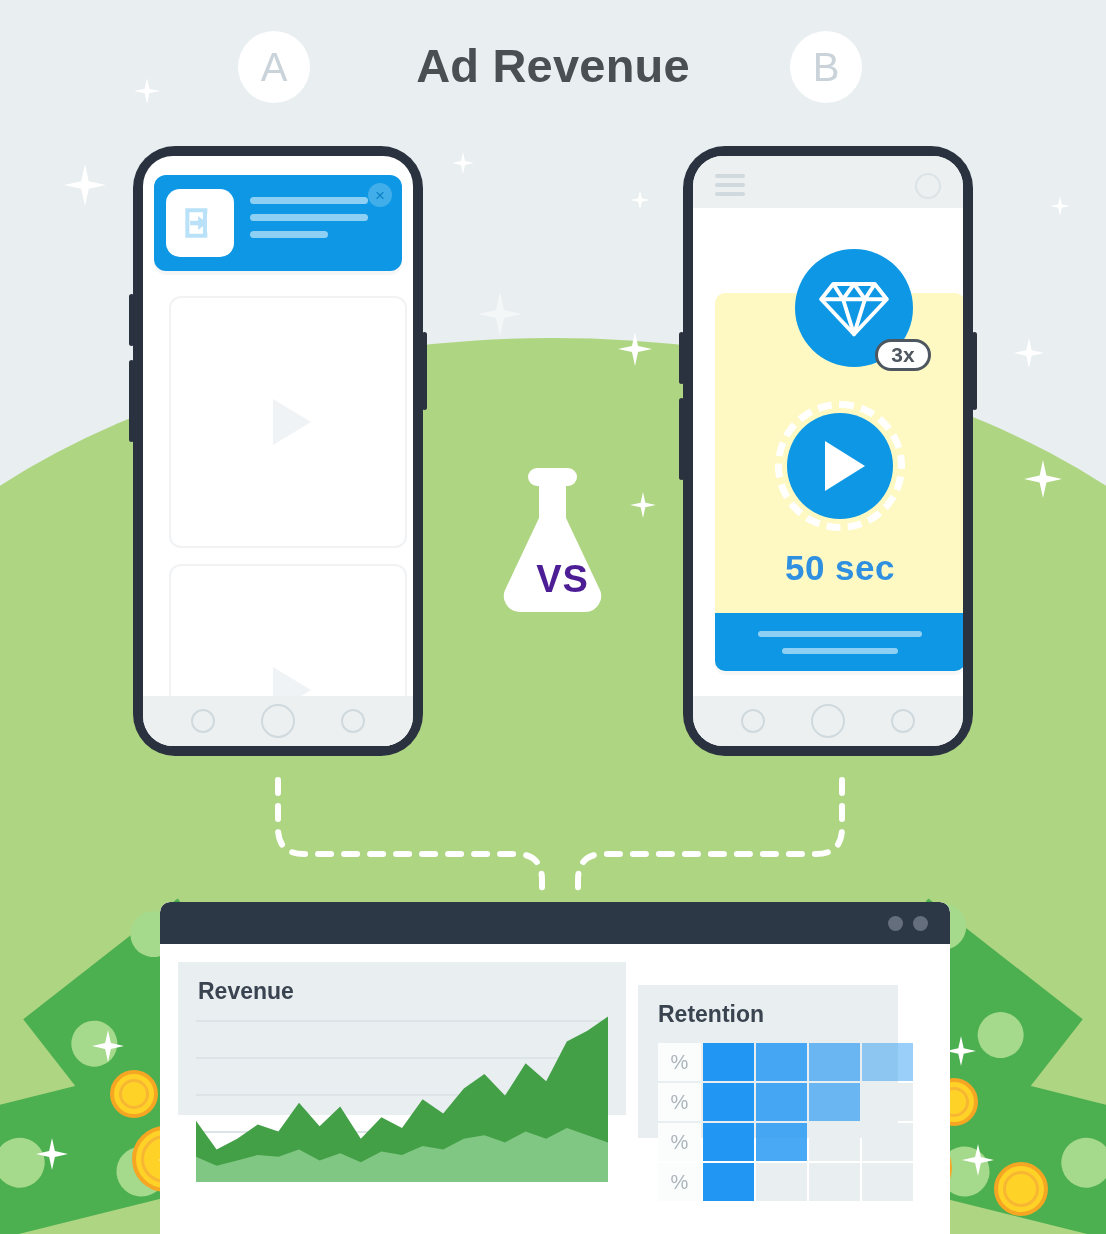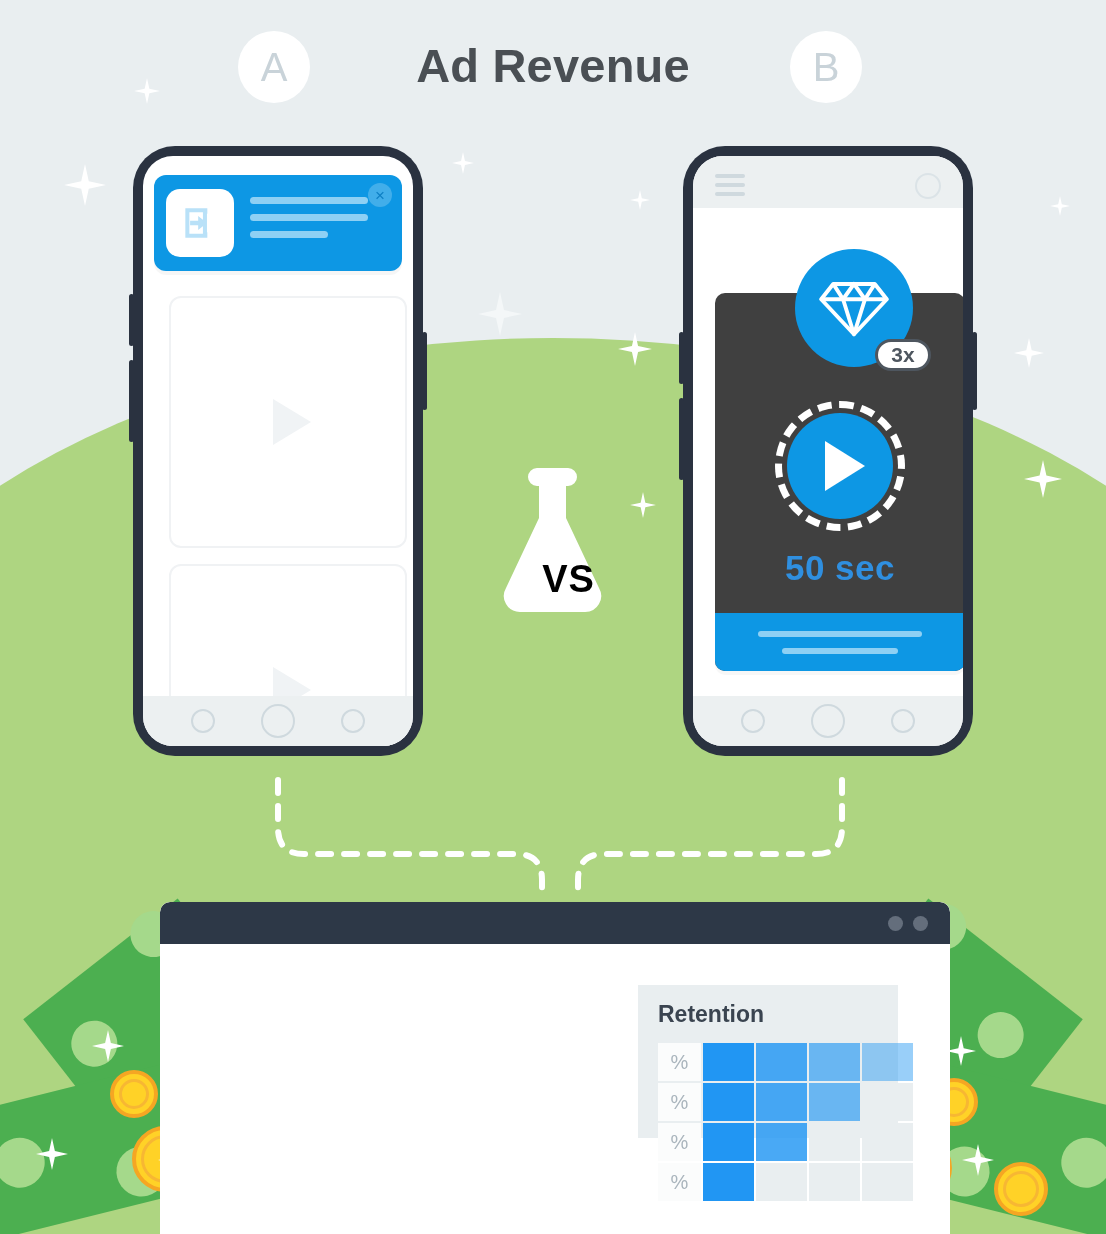--- a/index.html
+++ b/index.html
@@ -82,21 +82,21 @@
   .nav-dot{border:2px solid #cfd9de;border-radius:50%;}
   .nav-dot.sm{width:20px;height:20px;}
   .nav-dot.lg{width:30px;height:30px;}
 
   
   .statusbar{left:0;top:0;width:270px;height:52px;background:#ecf0f1;}
   .burger{left:22px;top:18px;width:30px;}
   .burger span{display:block;height:4px;border-radius:3px;background:#cfd9de;margin-bottom:5px;}
   .status-circle{right:22px;top:17px;width:22px;height:22px;border-radius:50%;border:2px solid #dbe3e7;}
   .rv-card{
-    left:22px;top:137px;width:250px;height:378px;border-radius:10px;background:#404040;
+    left:22px;top:137px;width:250px;height:378px;border-radius:10px;background:#fef9c3;
     box-shadow:0 4px 0 rgba(0,0,0,.03);
   }
   .gem-circle{
     left:80px;top:-44px;width:118px;height:118px;border-radius:50%;background:#0d97e4;
     display:flex;align-items:center;justify-content:center;
   }
   .badge-3x{
     left:160px;top:46px;min-width:56px;height:32px;border-radius:18px;background:#ffffff;
     border:3px solid #4e565f;display:flex;align-items:center;justify-content:center;
     font-size:21px;font-weight:700;color:#4e565f;padding:0 6px;box-sizing:border-box;
@@ -120,22 +120,22 @@
   }
   .cta-bar{
     left:0;bottom:0;width:250px;height:58px;border-radius:0 0 10px 10px;background:#0d97e4;
     display:flex;flex-direction:column;align-items:center;justify-content:center;gap:11px;
   }
   .cta-line{height:6px;border-radius:4px;background:#8ed0f4;}
 
   
   .flask{left:485px;top:460px;width:135px;height:160px;}
   .vs-text{
-    position:absolute;left:16px;top:98px;width:135px;text-align:center;
-    font-size:38px;font-weight:700;color:#000000;letter-spacing:1px;
+    position:absolute;left:10px;top:98px;width:135px;text-align:center;
+    font-size:38px;font-weight:700;color:#4c1d95;letter-spacing:1px;
   }
 
   
   .dash{
     left:160px;top:902px;width:790px;height:332px;border-radius:10px 10px 0 0;
     background:#ffffff;overflow:hidden;box-shadow:0 0 0 0 rgba(0,0,0,0);
   }
   .dash-bar{
     left:0;top:0;width:790px;height:42px;background:#2d3847;border-radius:10px 10px 0 0;
     display:flex;align-items:center;justify-content:flex-end;gap:10px;padding-right:22px;
@@ -346,20 +346,31 @@
       </div>
   </div>
 
   <div class="abs dash">
 
     <div class="abs dash-bar">
       <div class="dash-dot"></div>
       <div class="dash-dot"></div>
     </div>
 
+    <div class="abs panel panel-rev">
+      <div class="panel-title">Revenue</div>
+      <div class="gridline" style="top:58px;width:412px;"></div>
+      <div class="gridline" style="top:95px;width:412px;"></div>
+      <div class="gridline" style="top:132px;width:412px;"></div>
+      <div class="gridline" style="top:169px;width:412px;"></div>
+      <svg id="rev-chart" style="position:absolute;left:18px;top:40px;" width="412" height="180" viewBox="0 0 412 180" preserveAspectRatio="none">
+          <path d="M0,180 L0.0,118.8 L20.6,147.6 L41.2,136.8 L61.8,122.4 L82.4,129.6 L103.0,100.8 L123.6,124.2 L144.2,104.4 L164.8,136.8 L185.4,115.2 L206.0,126.0 L226.6,97.2 L247.2,111.6 L267.8,86.4 L288.4,72.0 L309.0,93.6 L329.6,61.2 L350.2,79.2 L370.8,39.6 L391.4,28.8 L412.0,14.4 L412,180 Z" fill="#43a047"></path>
+          <path d="M0,180 L0.0,154.8 L20.6,163.8 L41.2,158.4 L61.8,153.0 L82.4,154.8 L103.0,147.6 L123.6,158.4 L144.2,151.2 L164.8,160.2 L185.4,149.4 L206.0,153.0 L226.6,144.0 L247.2,147.6 L267.8,136.8 L288.4,133.2 L309.0,140.4 L329.6,129.6 L350.2,136.8 L370.8,126.0 L391.4,133.2 L412.0,140.4 L412,180 Z" fill="#81c784"></path>
+        </svg>
+    </div>
 
     <div class="abs panel panel-ret">
       <div class="panel-title">Retention</div>
       <div class="ret-grid" id="ret-grid">
           <div class="ret-row">
             <div class="ret-pct">%</div>
             <div class="ret-cell" style="background: rgb(33, 150, 243); opacity: 1;"></div>
             <div class="ret-cell" style="background: rgb(33, 150, 243); opacity: 0.82;"></div>
             <div class="ret-cell" style="background: rgb(33, 150, 243); opacity: 0.64;"></div>
             <div class="ret-cell" style="background: rgb(33, 150, 243); opacity: 0.46;"></div>

